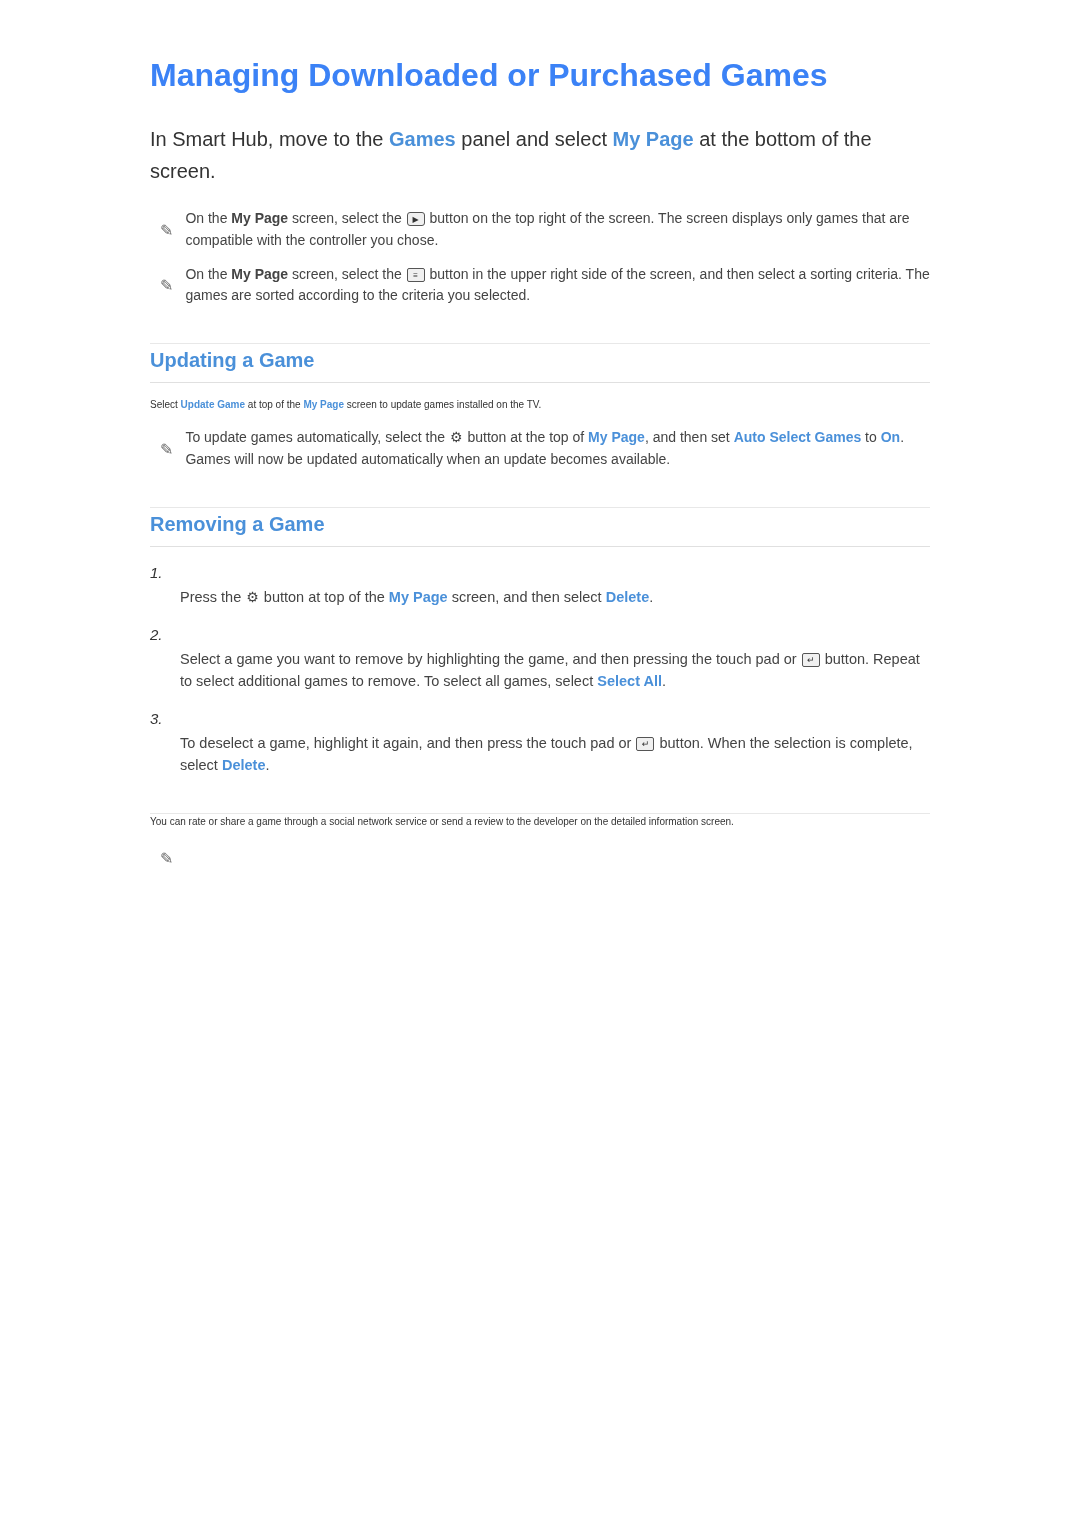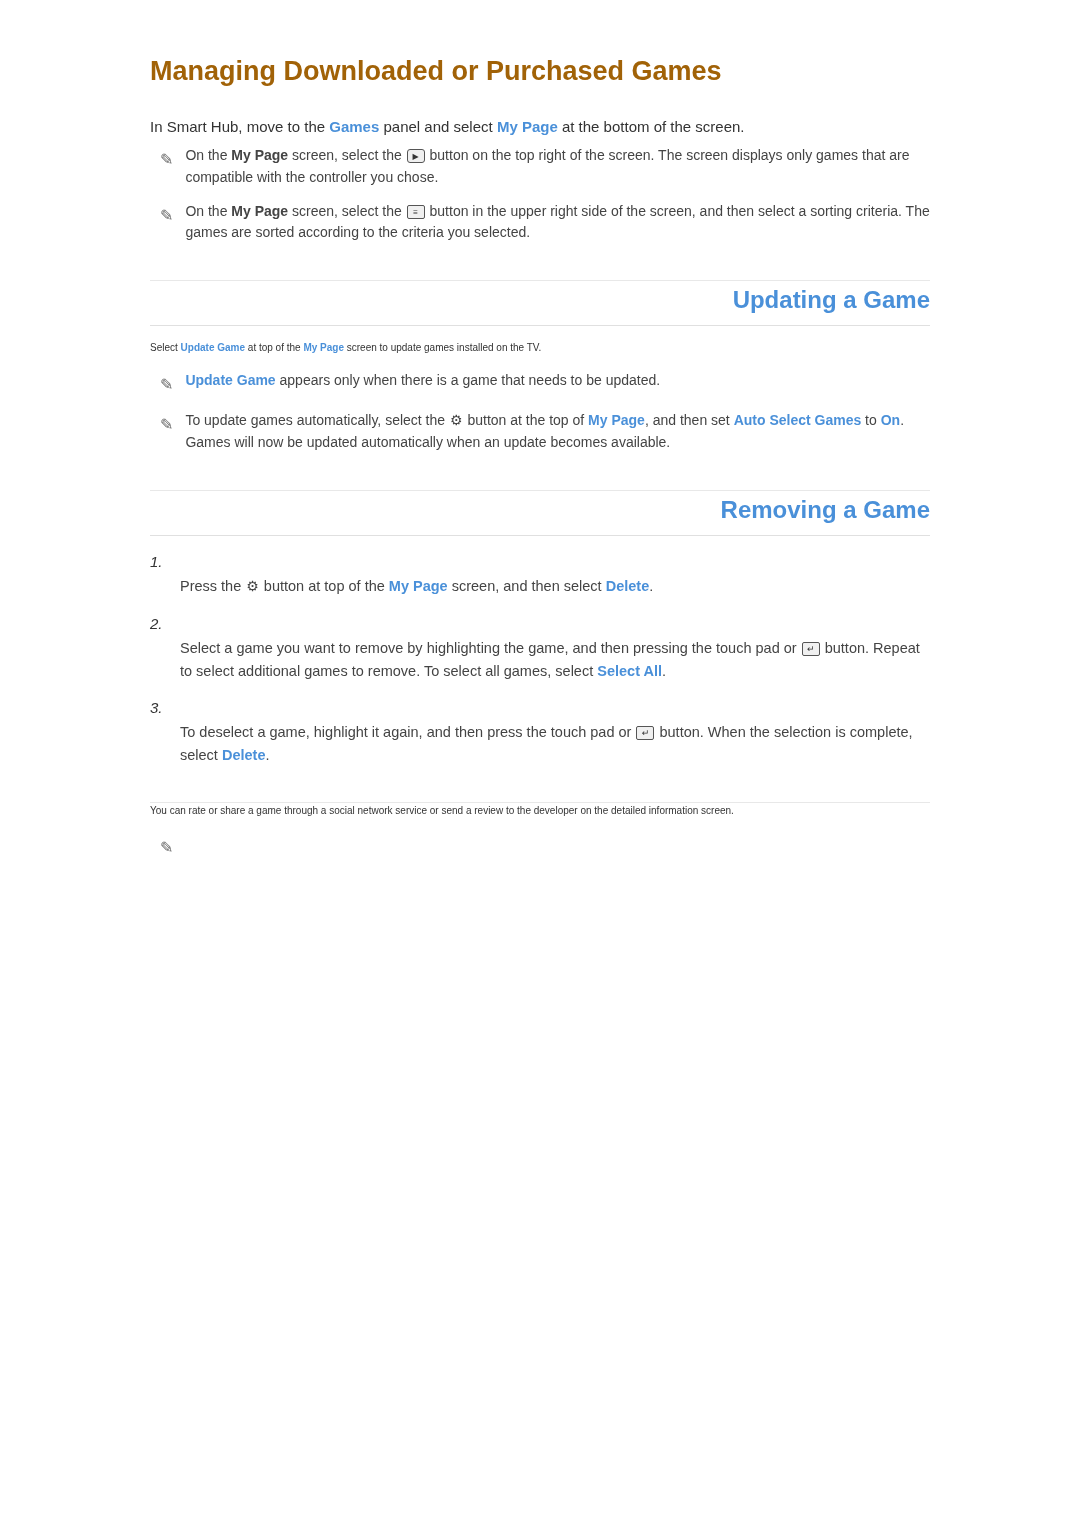--- a/index.html
+++ b/index.html
@@ -16,40 +16,40 @@
       line-height: 1.6;
     }
 
     .page-container {
       max-width: 900px;
       margin: 0 auto;
       padding: 50px 60px;
     }
 
     .page-title {
-      font-size: 27px;
+      font-size: 32px;
       font-weight: bold;
-      color: #a16207;
+      color: #3b82f6;
       margin-bottom: 22px;
     }
 
     .intro-text {
-      font-size: 15px;
-      color: #333;
-      margin-bottom: 6px;
+      font-size: 20px;
+      color: #333;
+      margin-bottom: 21px;
     }
 
     .highlight {
       color: #4a90d9;
       font-weight: bold;
     }
 
     .note-item {
       display: flex;
-      align-items: flex-start;
+      align-items: center;
       margin-bottom: 12px;
       padding-left: 10px;
     }
 
     .note-icon {
       flex-shrink: 0;
       margin-right: 12px;
       margin-top: 2px;
       font-size: 16px;
       color: #555;
@@ -98,27 +98,26 @@
       vertical-align: middle;
       font-size: 14px;
       margin: 0 1px;
     }
 
     .section {
       margin-top: 36px;
     }
 
     .section-title {
-      font-size: 24px;
+      font-size: 20px;
       font-weight: bold;
       color: #4a90d9;
       margin-bottom: 14px;
       padding-bottom: 6px;
       border-bottom: 1px solid #e0e0e0;
-      text-align: right;
     }
 
     .section-intro {
       font-size: 10px;
       color: #333;
       margin-bottom: 14px;
     }
 
     .ordered-list {
       list-style: none;
@@ -185,26 +184,20 @@
   </div>
 
   <div class="section">
     <hr class="divider">
     <h2 class="section-title">Updating a Game</h2>
 
     <p class="section-intro">
       Select <span class="highlight">Update Game</span> at top of the <span class="highlight">My Page</span> screen to update games installed on the TV.
     </p>
 
-    <div class="note-item">
-      <span class="note-icon pencil-icon"></span>
-      <span class="note-text">
-        <span class="highlight">Update Game</span> appears only when there is a game that needs to be updated.
-      </span>
-    </div>
 
     <div class="note-item">
       <span class="note-icon pencil-icon"></span>
       <span class="note-text">
         To update games automatically, select the <span class="inline-btn-gear">⚙</span> button at the top of <span class="highlight">My Page</span>, and then set <span class="highlight">Auto Select Games</span> to <span class="highlight">On</span>. Games will now be updated automatically when an update becomes available.
       </span>
     </div>
   </div>
 
   <div class="section">

